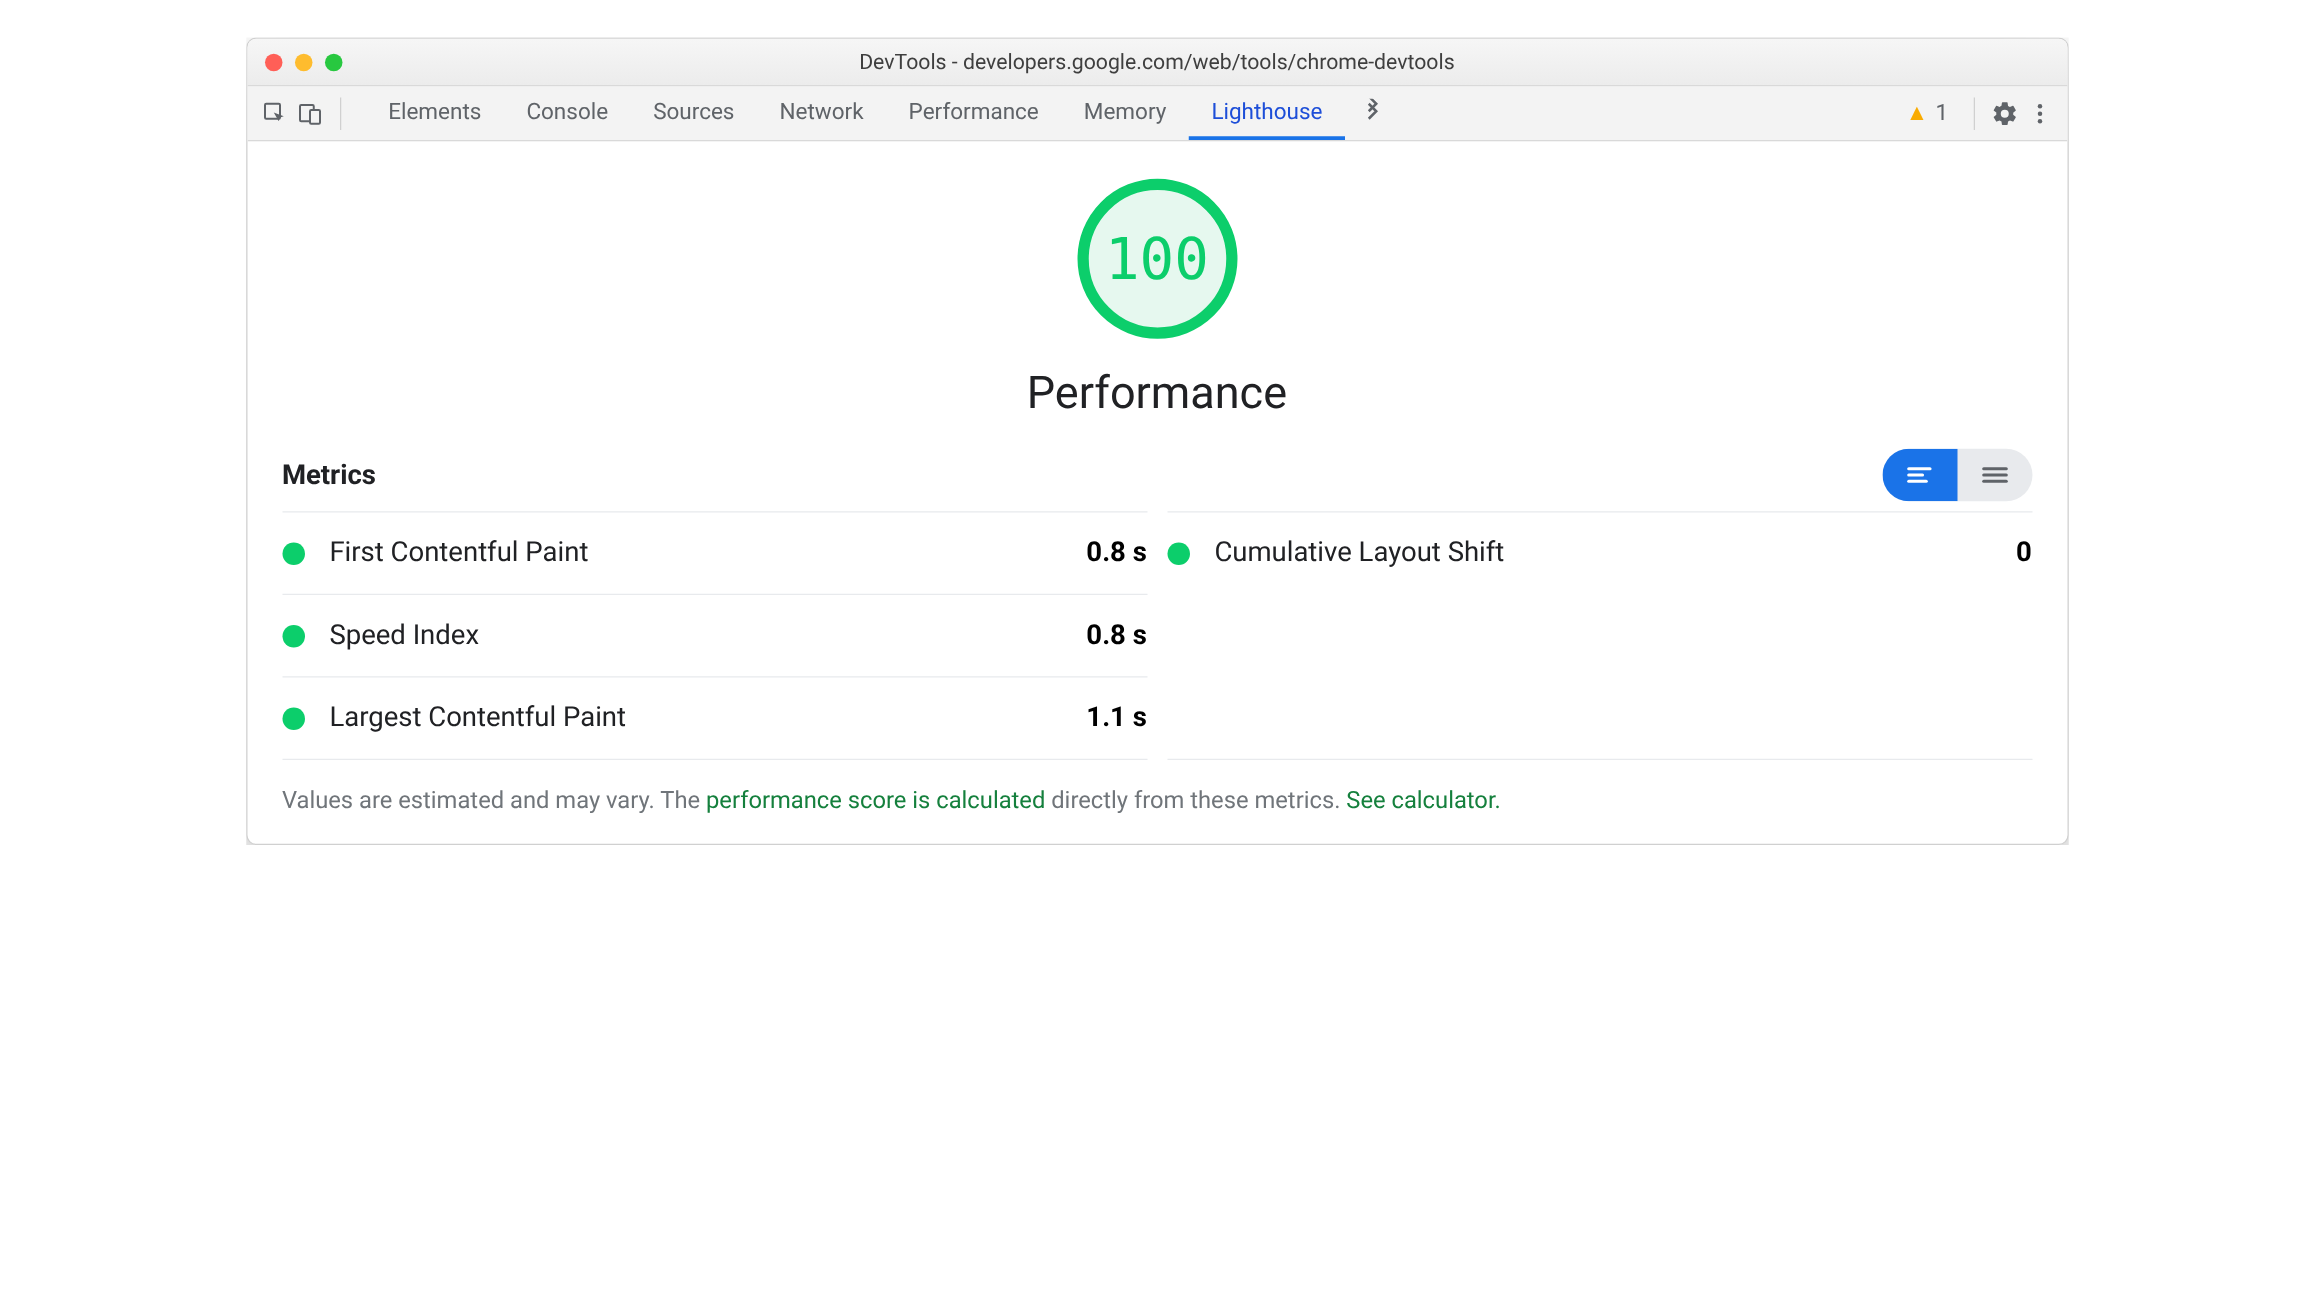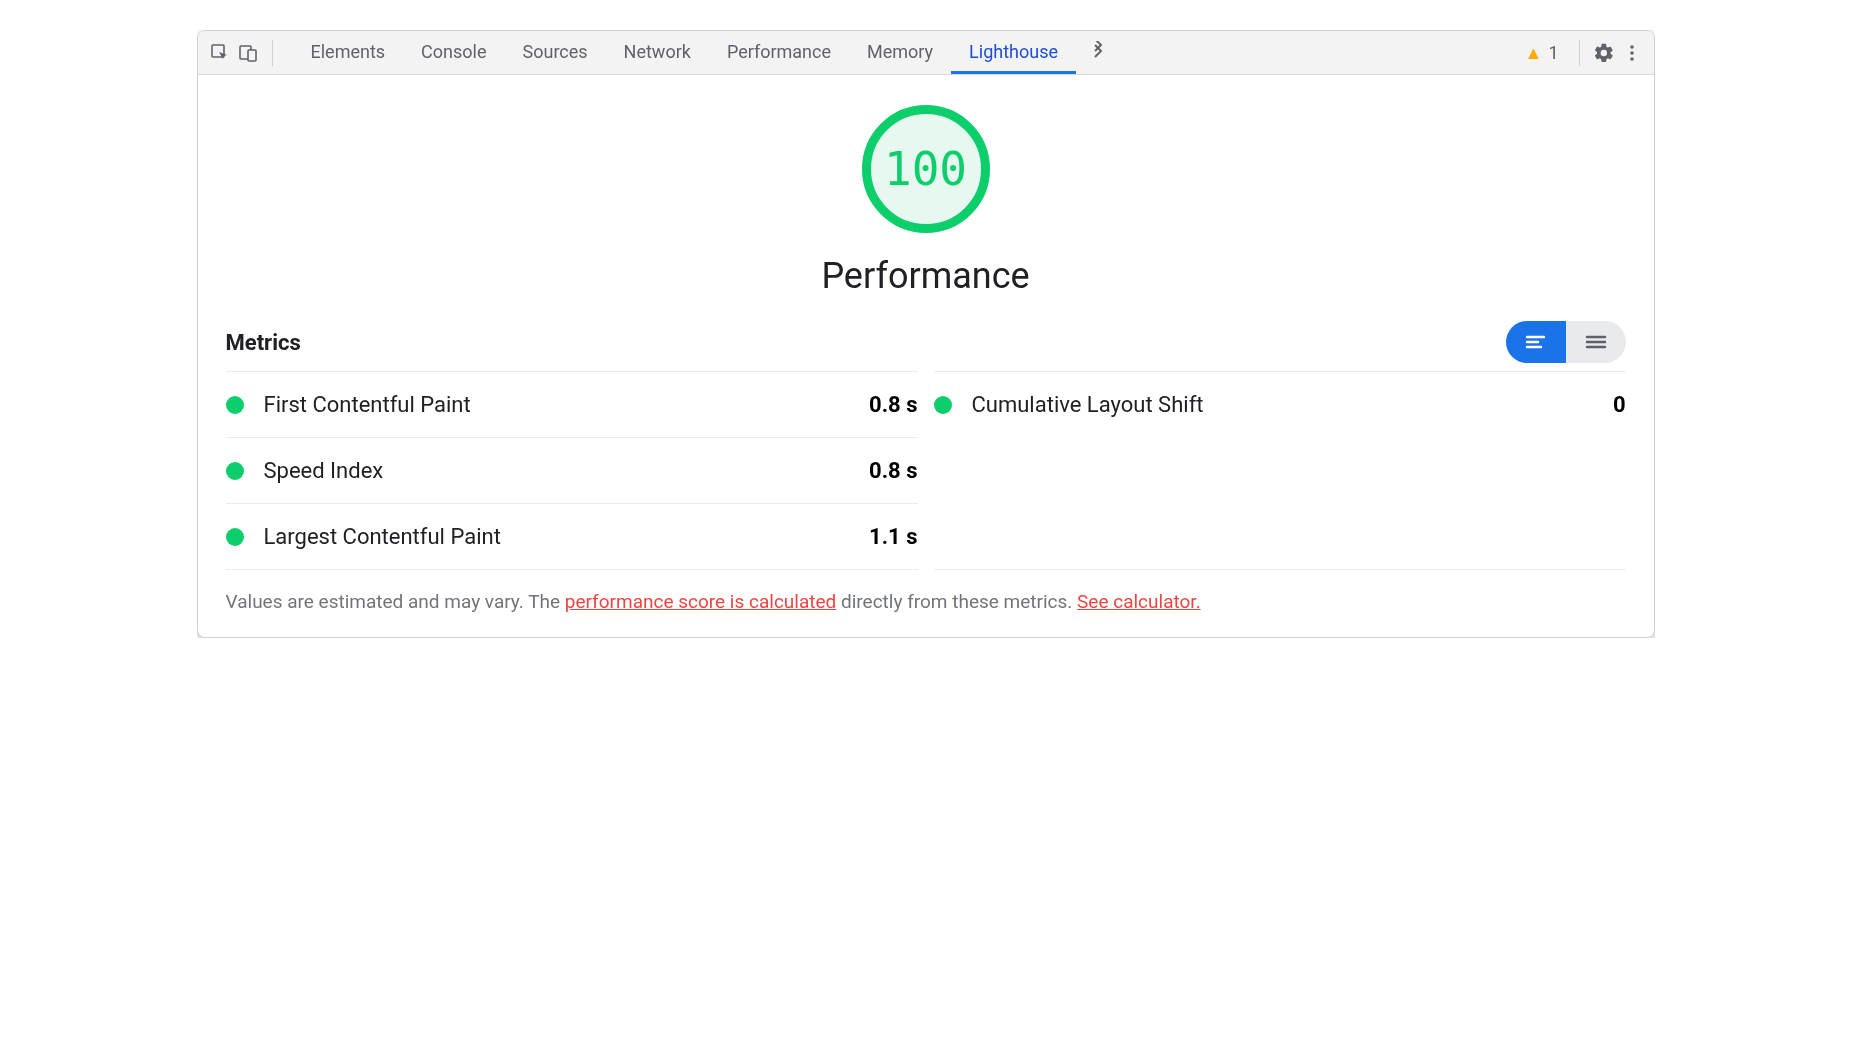--- a/index.html
+++ b/index.html
@@ -84,28 +84,36 @@
     display:flex; align-items:center; justify-content:space-between;
     padding: 20px 0;
     border-top:1px solid #e8eaed;
   }
   .metric-left { display:flex; align-items:center; gap:20px;}
   .dot { width:18px; height:18px; border-radius:50%; background:#0cce6b;}
   .metric-name { font-size:22px; color:#202124;}
   .metric-val { font-size:22px; color:#000000; font-weight:700;}
   .metrics-grid .col { border-bottom:1px solid #e8eaed; }
   .footer-note { margin-top:20px; font-size:19px; color:#70757a;}
-  .footer-note .u { text-decoration:underline; color:#ef4444; cursor:pointer;margin-top:32px;}
+  .footer-note .u { color:#15803d; cursor:pointer;margin-top:32px;}
   svg { display:block; }
 </style>
 </head>
 <body>
 
 <div class="window">
 
+  <div class="titlebar">
+    <div class="traffic-lights">
+      <div class="light red"></div>
+      <div class="light yellow"></div>
+      <div class="light green"></div>
+    </div>
+    <div class="title">DevTools - developers.google.com/web/tools/chrome-devtools</div>
+  </div>
 
   <div class="toolbar">
     <div class="tb-icon">
       <svg width="20" height="20" viewBox="0 0 20 20" fill="none" stroke="currentColor" stroke-width="1.6">
         <rect x="2" y="2" width="12" height="12" rx="1"></rect>
         <path d="M9 9 l8 3 -3 1 -1 3 z" fill="currentColor" stroke="none"></path>
       </svg>
     </div>
     <div class="tb-icon">
       <svg width="20" height="20" viewBox="0 0 20 20" fill="none" stroke="currentColor" stroke-width="1.6">

